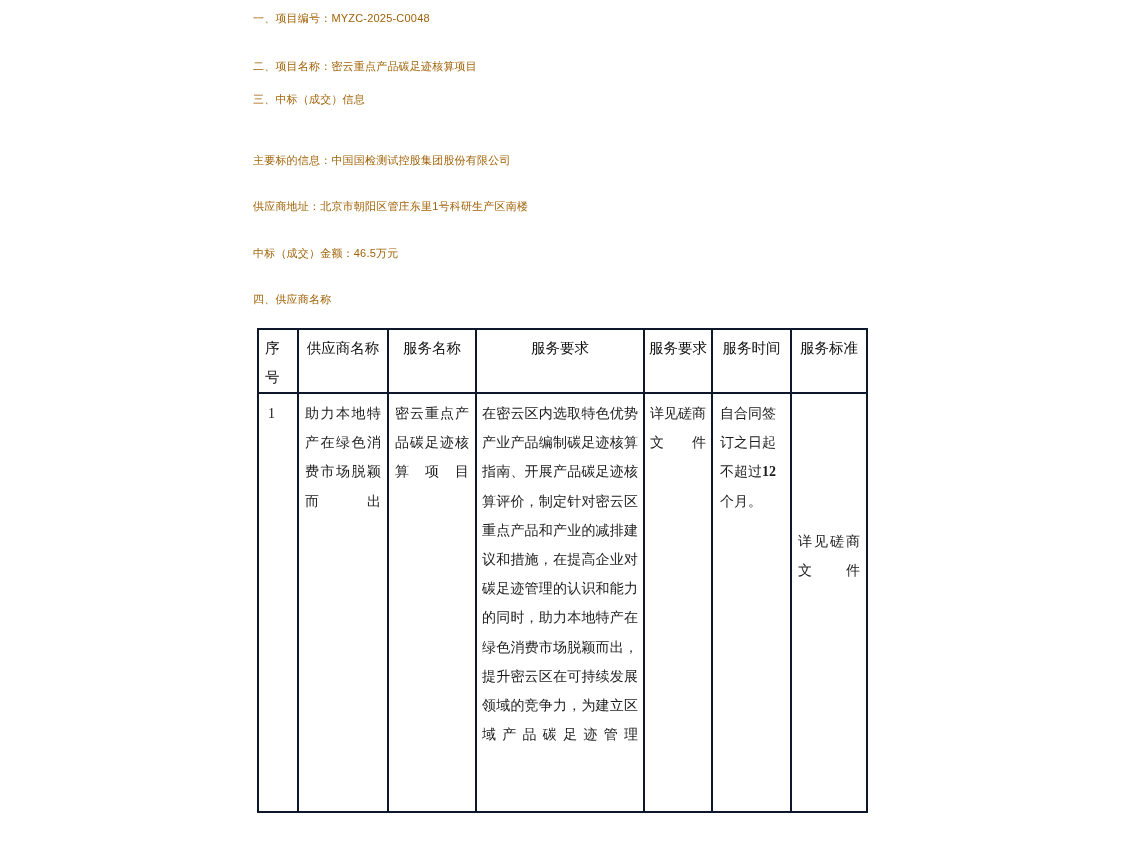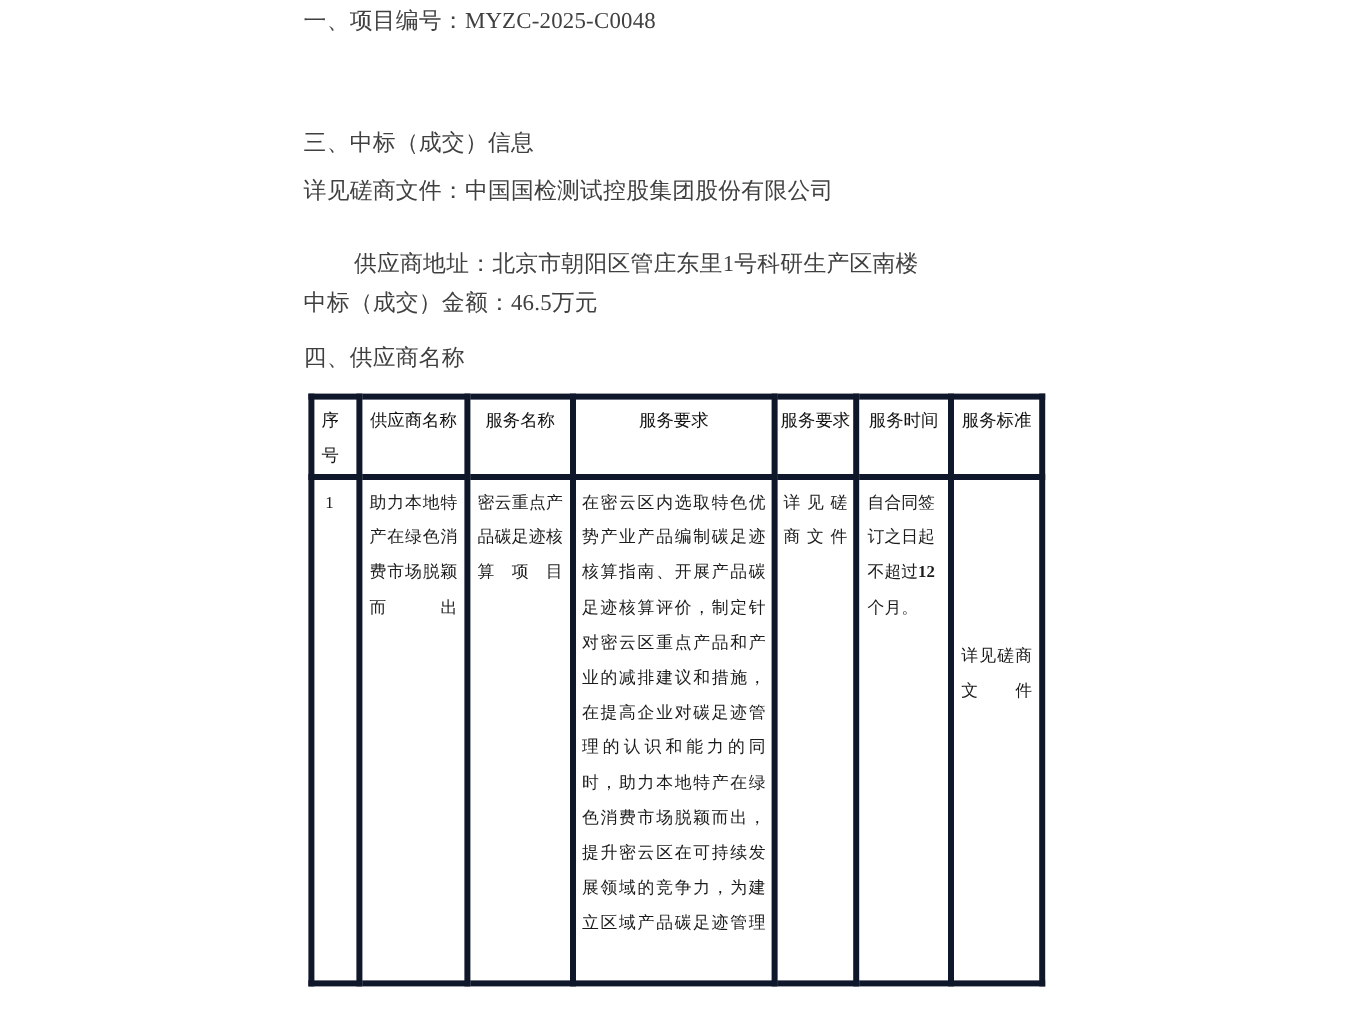--- a/index.html
+++ b/index.html
@@ -21,40 +21,40 @@
     position: absolute;
     left: 0; top: 0;
     width: 1122px;
     height: 847px;
   }
 
   
   .para {
     position: absolute;
     left: 253px;
-    font-family: Liberation Serif, serif;
-    font-size: 19px;
+    font-family: Liberation Sans, sans-serif;
+    font-size: 11px;
     line-height: 20px;
-    color: #404040;
+    color: #a16207;
     white-space: nowrap;
     letter-spacing: 0.2px;
   }
 
   
   #bid-table {
     position: absolute;
     left: 257px;
     top: 328px;
     width: 609px;
     border-collapse: collapse;
     table-layout: fixed;
     font-family: "Liberation Serif", "DejaVu Serif", serif;
   }
   #bid-table td, #bid-table th {
-    border: 5px solid #0f172a;
+    border: 2px solid #0f172a;
     padding: 0;
     vertical-align: top;
     font-weight: normal;
   }
 
   
   col.c0 { width: 40px; }
   col.c1 { width: 90px; }
   col.c2 { width: 88px; }
   col.c3 { width: 168px; }
@@ -128,23 +128,24 @@
     padding-left: 6px;
     padding-right: 6px;
   }
 </style>
 </head>
 <body>
 
 <div id="page">
 
   <div class="para" style="top:8px;">一、项目编号：MYZC-2025-C0048</div>
-  <div class="para" style="top:110px;">三、中标（成交）信息</div>
-  <div class="para" style="top:150px;">详见磋商文件：中国国检测试控股集团股份有限公司</div>
-  <div class="para" style="top:211px;margin-left:42px;">供应商地址：北京市朝阳区管庄东里1号科研生产区南楼</div>
+  <div class="para" style="top:56px;">二、项目名称：密云重点产品碳足迹核算项目</div>
+  <div class="para" style="top:89px;">三、中标（成交）信息</div>
+  <div class="para" style="top:150px;">主要标的信息：中国国检测试控股集团股份有限公司</div>
+  <div class="para" style="top:196px;">供应商地址：北京市朝阳区管庄东里1号科研生产区南楼</div>
   <div class="para" style="top:243px;text-align:center;">中标（成交）金额：46.5万元</div>
   <div class="para" style="top:289px;">四、供应商名称</div>
 
   <table id="bid-table">
     <colgroup>
       <col class="c0">
         <col class="c1">
         <col class="c2">
         <col class="c3">
       <col class="c4">

